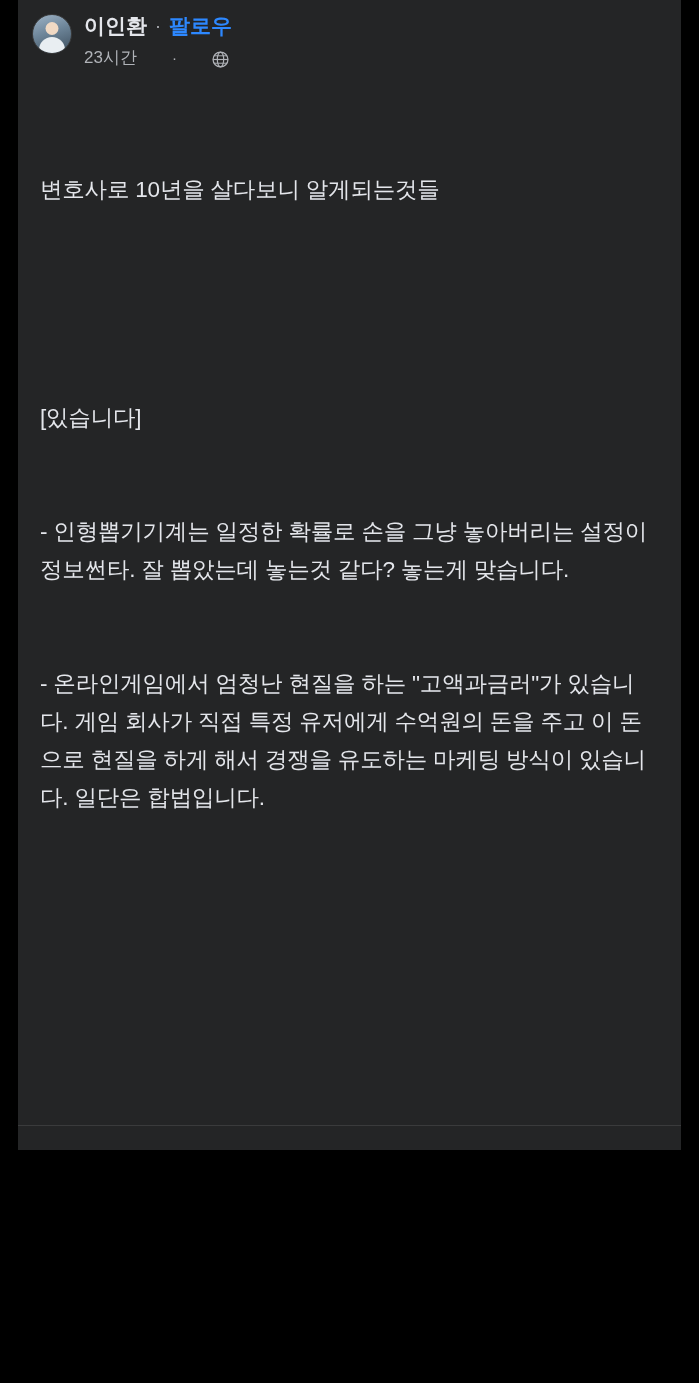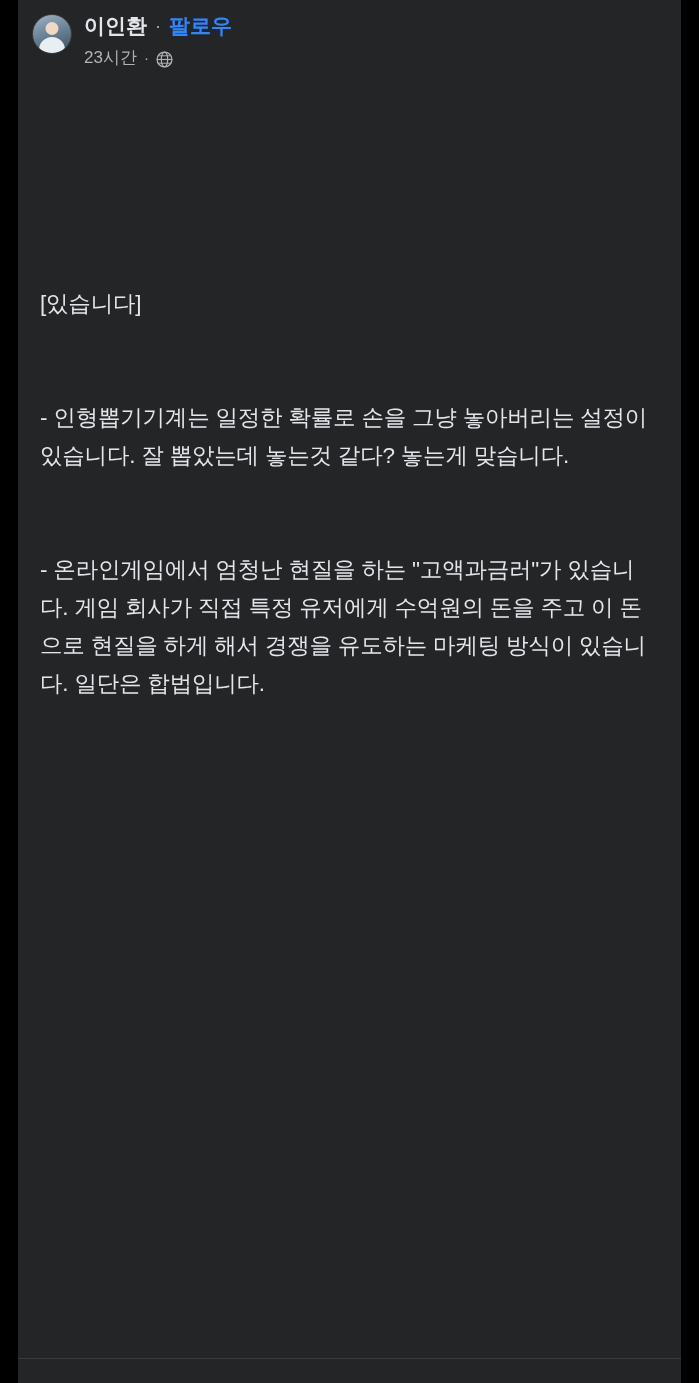--- a/index.html
+++ b/index.html
@@ -18,21 +18,21 @@
     width: 699px;
     height: 1383px;
     background: #000000;
     box-sizing: border-box;
   }
   .post-card {
     position: absolute;
     left: 18px;
     top: 0px;
     width: 663px;
-    height: 1383px;
+    height: 1150px;
     background: #242526;
     box-sizing: border-box;
   }
   .post-header {
     display: flex;
     align-items: flex-start;
     padding: 12px 14px 0 14px;
   }
   .avatar {
     width: 38px;
@@ -93,20 +93,21 @@
     font-weight: 700;
     font-size: 21px;
     cursor: pointer;
   }
   .meta-row {
     display: flex;
     align-items: center;
     margin-top: 6px;
     font-size: 17px;
     color: #b0b3b8;
+    gap: 28px;
   }
   .meta-row .dot-sep {
     margin: 0 7px;
     font-size: 15px;
   }
   .globe-icon {
     width: 17px;
     height: 17px;
     display: inline-block;
     position: relative;
@@ -160,23 +161,24 @@
               <line x1="1" y1="8" x2="15" y2="8" stroke="#b0b3b8" stroke-width="1.1"></line>
               <line x1="2" y1="4.5" x2="14" y2="4.5" stroke="#b0b3b8" stroke-width="0.9"></line>
               <line x1="2" y1="11.5" x2="14" y2="11.5" stroke="#b0b3b8" stroke-width="0.9"></line>
             </svg>
           </span>
         </div>
       </div>
     </div>
 
     <div class="post-body">
+      <p class="para">변호사로 10년을 살다보니 알게되는것들</p>
       <div class="blank-line"></div>
       <p class="para">[있습니다]</p>
-      <p class="para">- 인형뽑기기계는 일정한 확률로 손을 그냥 놓아버리는 설정이 있습니다. 잘 뽑았는데 놓는것 같다? 놓는게 맞습니다.</p>
+      <p class="para">- 인형뽑기기계는 일정한 확률로 손을 그냥 놓아버리는 설정이 정보썬타. 잘 뽑았는데 놓는것 같다? 놓는게 맞습니다.</p>
       <p class="para">- 온라인게임에서 엄청난 현질을 하는 "고액과금러"가 있습니다. 게임 회사가 직접 특정 유저에게 수억원의 돈을 주고 이 돈으로 현질을 하게 해서 경쟁을 유도하는 마케팅 방식이 있습니다. 일단은 합법입니다.</p>
       <div class="blank-line"></div>
       
       
       
       
     </div>
 
     <div class="bottom-divider"></div>
   </div>

